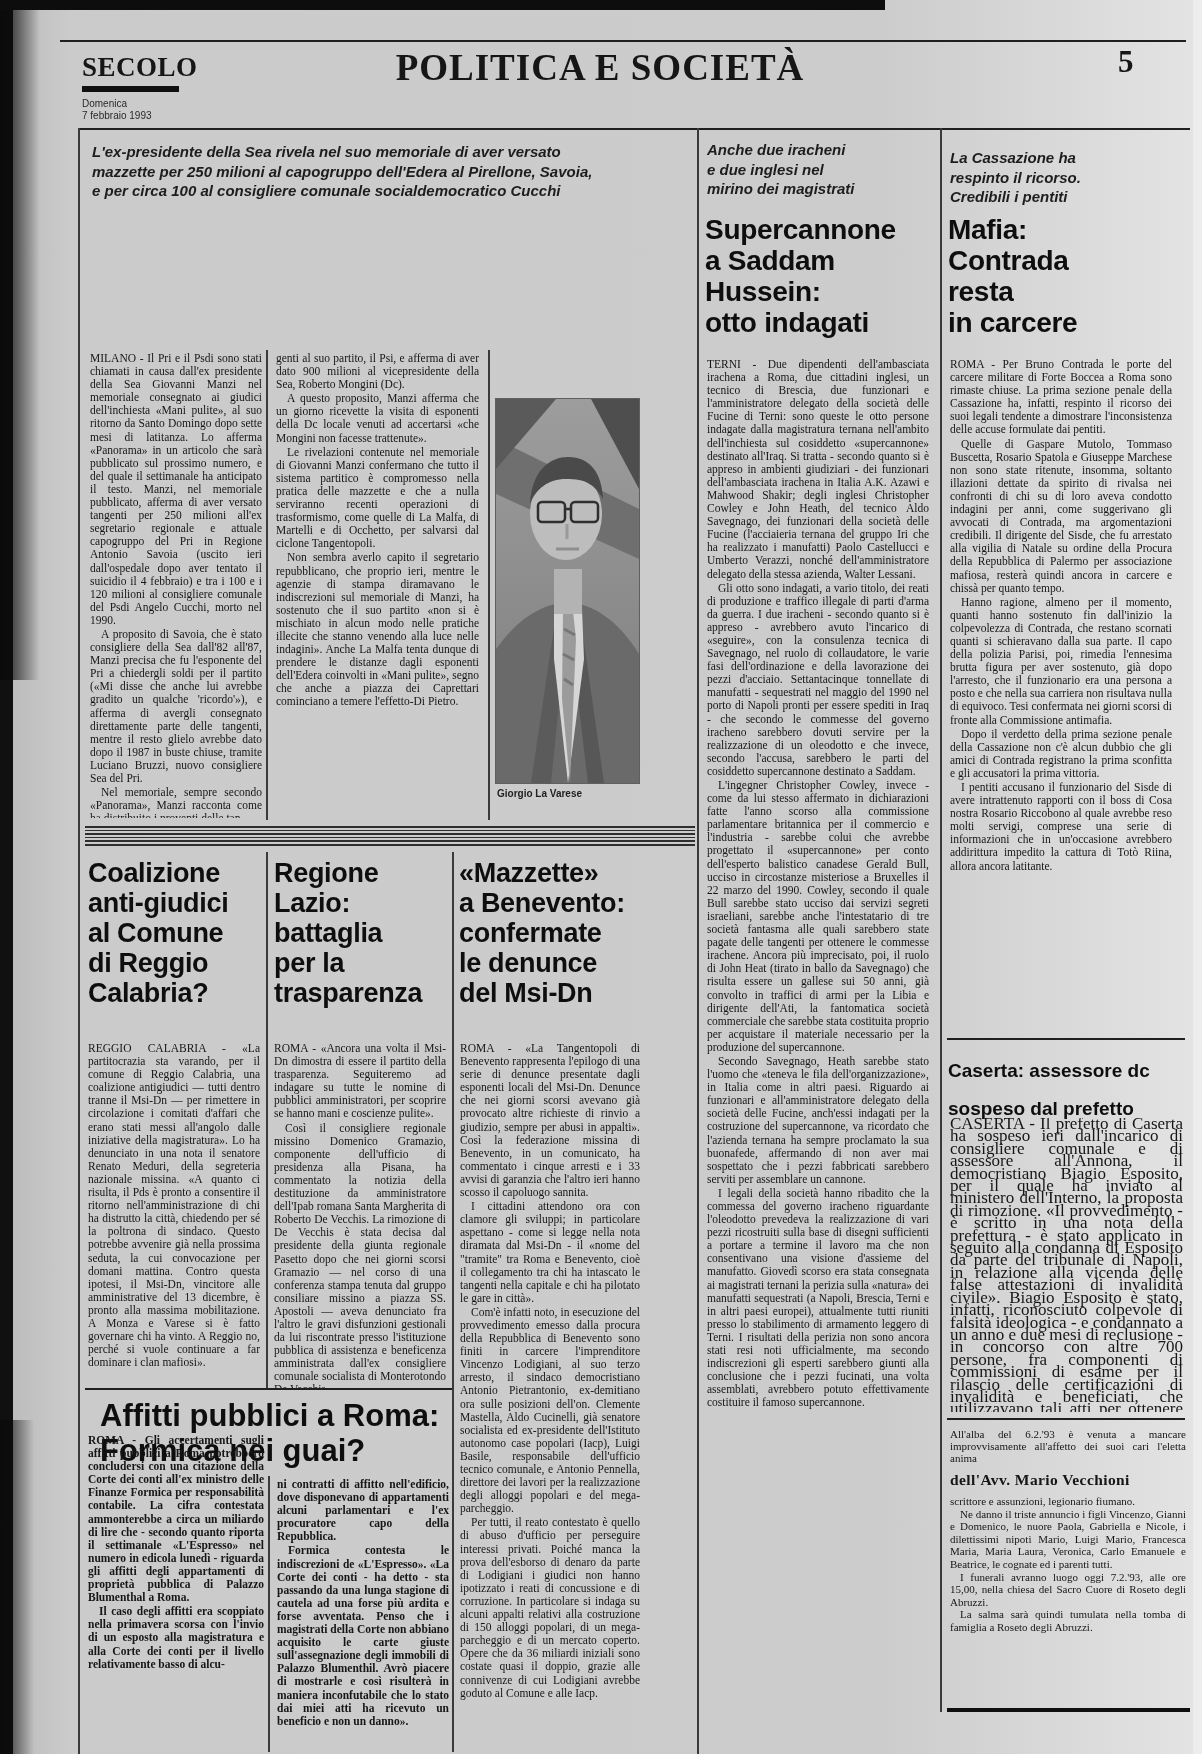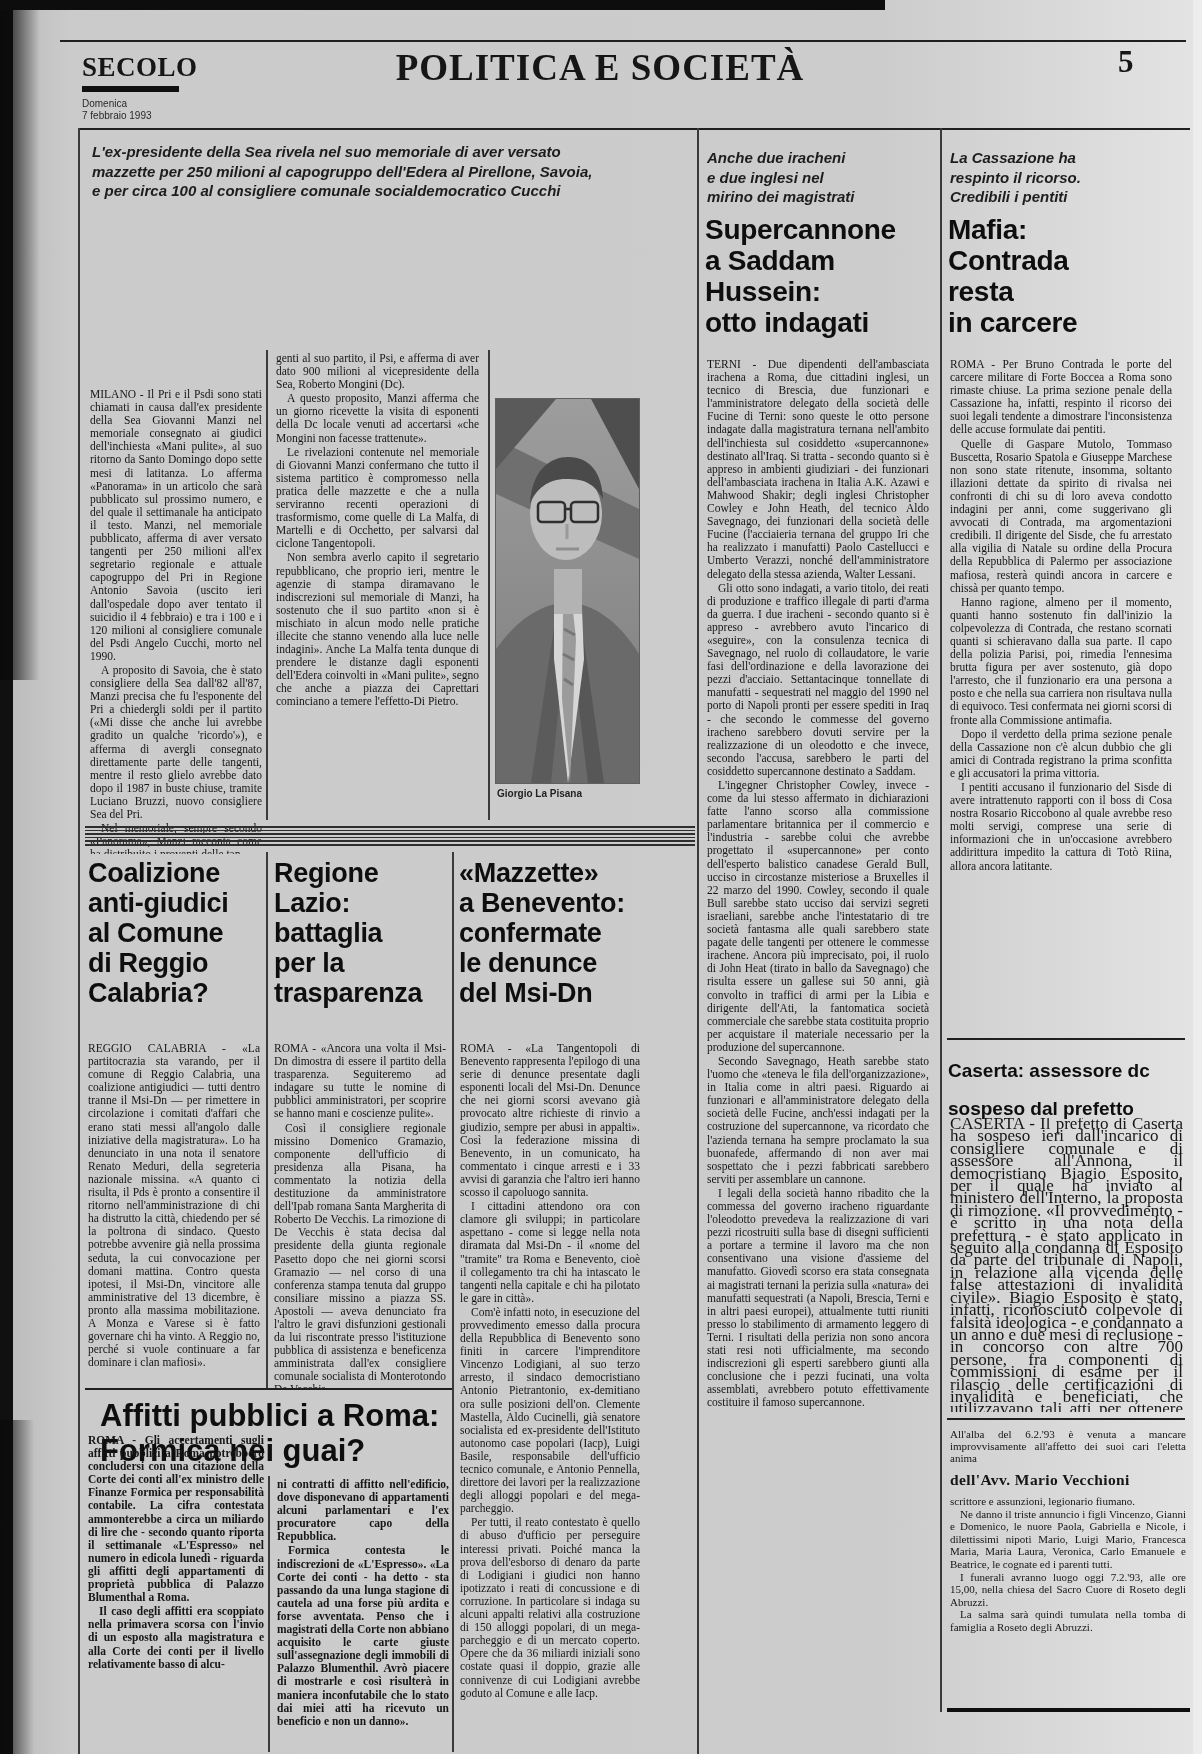--- a/index.html
+++ b/index.html
@@ -68,21 +68,21 @@
 
   <div class="abs hrule" style="left:78px;top:128px;width:1112px;height:1.5px;"></div>
   <div class="abs vrule" style="left:78px;top:128px;height:1626px;"></div>
   <div class="abs vrule" style="left:697px;top:128px;height:1626px;"></div>
   <div class="abs vrule" style="left:940px;top:128px;height:1584px;"></div>
 
   <div class="abs kicker" style="left:92px;top:142px;width:570px;">L'ex-presidente della Sea rivela nel suo memoriale di aver versato
 mazzette per 250 milioni al capogruppo dell'Edera al Pirellone, Savoia,
 e per circa 100 al consigliere comunale socialdemocratico Cucchi</div>
 
-  <div class="abs body-col" style="left:90px;top:352px;width:172px;height:466px;margin-top:36px;">
+  <div class="abs body-col" style="left:90px;top:352px;width:172px;height:466px;">
       <p>MILANO - Il Pri e il Psdi sono stati chiamati in causa dall'ex presidente della Sea Giovanni Manzi nel memoriale consegnato ai giudici dell'inchiesta «Mani pulite», al suo ritorno da Santo Domingo dopo sette mesi di latitanza. Lo afferma «Panorama» in un articolo che sarà pubblicato sul prossimo numero, e del quale il settimanale ha anticipato il testo. Manzi, nel memoriale pubblicato, afferma di aver versato tangenti per 250 milioni all'ex segretario regionale e attuale capogruppo del Pri in Regione Antonio Savoia (uscito ieri dall'ospedale dopo aver tentato il suicidio il 4 febbraio) e tra i 100 e i 120 milioni al consigliere comunale del Psdi Angelo Cucchi, morto nel 1990.</p>
       <p>A proposito di Savoia, che è stato consigliere della Sea dall'82 all'87, Manzi precisa che fu l'esponente del Pri a chiedergli soldi per il partito («Mi disse che anche lui avrebbe gradito un qualche 'ricordo'»), e afferma di avergli consegnato direttamente parte delle tangenti, mentre il resto glielo avrebbe dato dopo il 1987 in buste chiuse, tramite Luciano Bruzzi, nuovo consigliere Sea del Pri.</p>
       <p>Nel memoriale, sempre secondo «Panorama», Manzi racconta come ha distribuito i proventi delle tan-</p>
     </div>
   <div class="abs vrule" style="left:266px;top:350px;height:470px;"></div>
   <div class="abs body-col" style="left:276px;top:352px;width:203px;height:466px;">
       <p>genti al suo partito, il Psi, e afferma di aver dato 900 milioni al vicepresidente della Sea, Roberto Mongini (Dc).</p>
       <p>A questo proposito, Manzi afferma che un giorno ricevette la visita di esponenti della Dc locale venuti ad accertarsi «che Mongini non facesse trattenute».</p>
       <p>Le rivelazioni contenute nel memoriale di Giovanni Manzi confermano che tutto il sistema partitico è compromesso nella pratica delle mazzette e che a nulla serviranno recenti operazioni di trasformismo, come quelle di La Malfa, di Martelli e di Occhetto, per salvarsi dal ciclone Tangentopoli.</p>
       <p>Non sembra averlo capito il segretario repubblicano, che proprio ieri, mentre le agenzie di stampa diramavano le indiscrezioni sul memoriale di Manzi, ha sostenuto che il suo partito «non si è mischiato in alcun modo nelle pratiche illecite che stanno venendo alla luce nelle indagini». Anche La Malfa tenta dunque di prendere le distanze dagli esponenti dell'Edera coinvolti in «Mani pulite», segno che anche a piazza dei Caprettari cominciano a temere l'effetto-Di Pietro.</p>
@@ -119,21 +119,21 @@
       <path d="M34,105 C36,70 55,58 72,58 C95,58 106,75 107,100 C98,85 90,80 70,80 C52,80 40,90 34,105 Z" fill="#4a4a4a"></path>
 
       <rect x="42" y="103" width="27" height="20" rx="4" fill="none" stroke="#2f2f2f" stroke-width="2.5"></rect>
       <rect x="75" y="103" width="27" height="20" rx="4" fill="none" stroke="#2f2f2f" stroke-width="2.5"></rect>
       <line x1="69" y1="110" x2="75" y2="110" stroke="#2f2f2f" stroke-width="2.5"></line>
 
       <line x1="71" y1="125" x2="71" y2="140" stroke="#9a9a9a" stroke-width="3"></line>
       <line x1="60" y1="150" x2="83" y2="150" stroke="#8e8e8e" stroke-width="3"></line>
     </svg>
   </div>
-  <div class="abs caption" style="left:497px;top:788px;width:160px;">Giorgio La Pisana</div>
+  <div class="abs caption" style="left:497px;top:788px;width:160px;">Giorgio La Varese</div>
 
   <div class="abs stripes" style="left:85px;top:826px;width:610px;height:20px;"></div>
 
   <div class="abs vrule" style="left:266px;top:852px;height:536px;"></div>
   <div class="abs vrule" style="left:452px;top:852px;height:900px;"></div>
 
   <div class="abs hl hl-mid" style="left:88px;top:858px;width:175px;">Coalizione
 anti-giudici
 al Comune
 di Reggio
@@ -170,21 +170,21 @@
   <div class="abs body-col body-bold" style="left:88px;top:1434px;width:176px;height:272px;">
       <p>ROMA - Gli accertamenti sugli affitti pubblici a Roma potrebbero concludersi con una citazione della Corte dei conti all'ex ministro delle Finanze Formica per responsabilità contabile. La cifra contestata ammonterebbe a circa un miliardo di lire che - secondo quanto riporta il settimanale «L'Espresso» nel numero in edicola lunedì - riguarda gli affitti degli appartamenti di proprietà pubblica di Palazzo Blumenthal a Roma.</p>
       <p>Il caso degli affitti era scoppiato nella primavera scorsa con l'invio di un esposto alla magistratura e alla Corte dei conti per il livello relativamente basso di alcu-</p>
     </div>
   <div class="abs vrule" style="left:268px;top:1476px;height:276px;"></div>
   <div class="abs body-col body-bold" style="left:277px;top:1478px;width:172px;height:272px;">
       <p>ni contratti di affitto nell'edificio, dove disponevano di appartamenti alcuni parlamentari e l'ex procuratore capo della Repubblica.</p>
       <p>Formica contesta le indiscrezioni de «L'Espresso». «La Corte dei conti - ha detto - sta passando da una lunga stagione di cautela ad una forse più ardita e forse avventata. Penso che i magistrati della Corte non abbiano acquisito le carte giuste sull'assegnazione degli immobili di Palazzo Blumenthil. Avrò piacere di mostrarle e così risulterà in maniera inconfutabile che lo stato dai miei atti ha ricevuto un beneficio e non un danno».</p>
     </div>
 
-  <div class="abs kicker" style="left:707px;top:148px;width:210px;">Anche due iracheni
+  <div class="abs kicker" style="left:707px;top:140px;width:210px;">Anche due iracheni
 e due inglesi nel
 mirino dei magistrati</div>
   <div class="abs hl hl-col" style="left:705px;top:214px;width:230px;">Supercannone
 a Saddam
 Hussein:
 otto indagati</div>
   <div class="abs body-col" style="left:707px;top:358px;width:222px;height:1390px;">
       <p>TERNI - Due dipendenti dell'ambasciata irachena a Roma, due cittadini inglesi, un tecnico di Brescia, due funzionari e l'amministratore delegato della società delle Fucine di Terni: sono queste le otto persone indagate dalla magistratura ternana nell'ambito dell'inchiesta sul cosiddetto «supercannone» destinato all'Iraq. Si tratta - secondo quanto si è appreso in ambienti giudiziari - dei funzionari dell'ambasciata irachena in Italia A.K. Azawi e Mahwood Shakir; degli inglesi Christopher Cowley e John Heath, del tecnico Aldo Savegnago, dei funzionari della società delle Fucine (l'acciaieria ternana del gruppo Iri che ha realizzato i manufatti) Paolo Castellucci e Umberto Verazzi, nonché dell'amministratore delegato della stessa azienda, Walter Lessani.</p>
       <p>Gli otto sono indagati, a vario titolo, dei reati di produzione e traffico illegale di parti d'arma da guerra. I due iracheni - secondo quanto si è appreso - avrebbero avuto l'incarico di «seguire», con la consulenza tecnica di Savegnago, nel ruolo di collaudatore, le varie fasi dell'ordinazione e della lavorazione dei pezzi d'acciaio. Settantacinque tonnellate di manufatti - sequestrati nel maggio del 1990 nel porto di Napoli pronti per essere spediti in Iraq - che secondo le commesse del governo iracheno sarebbero dovuti servire per la realizzazione di un oleodotto e che invece, secondo l'accusa, sarebbero le parti del cosiddetto supercannone destinato a Saddam.</p>
       <p>L'ingegner Christopher Cowley, invece - come da lui stesso affermato in dichiarazioni fatte l'anno scorso alla commissione parlamentare britannica per il commercio e l'industria - sarebbe colui che avrebbe progettato il «supercannone» per conto dell'esperto balistico canadese Gerald Bull, ucciso in circostanze misteriose a Bruxelles il 22 marzo del 1990. Cowley, secondo il quale Bull sarebbe stato ucciso dai servizi segreti israeliani, sarebbe anche l'intestatario di tre società fantasma alle quali sarebbero state pagate delle tangenti per ottenere le commesse irachene. Ancora più imprecisato, poi, il ruolo di John Heat (tirato in ballo da Savegnago) che risulta essere un gallese sui 50 anni, già convolto in traffici di armi per la Libia e dirigente dell'Ati, la fantomatica società commerciale che sarebbe stata costituita proprio per acquistare il materiale necessario per la produzione del supercannone.</p>

